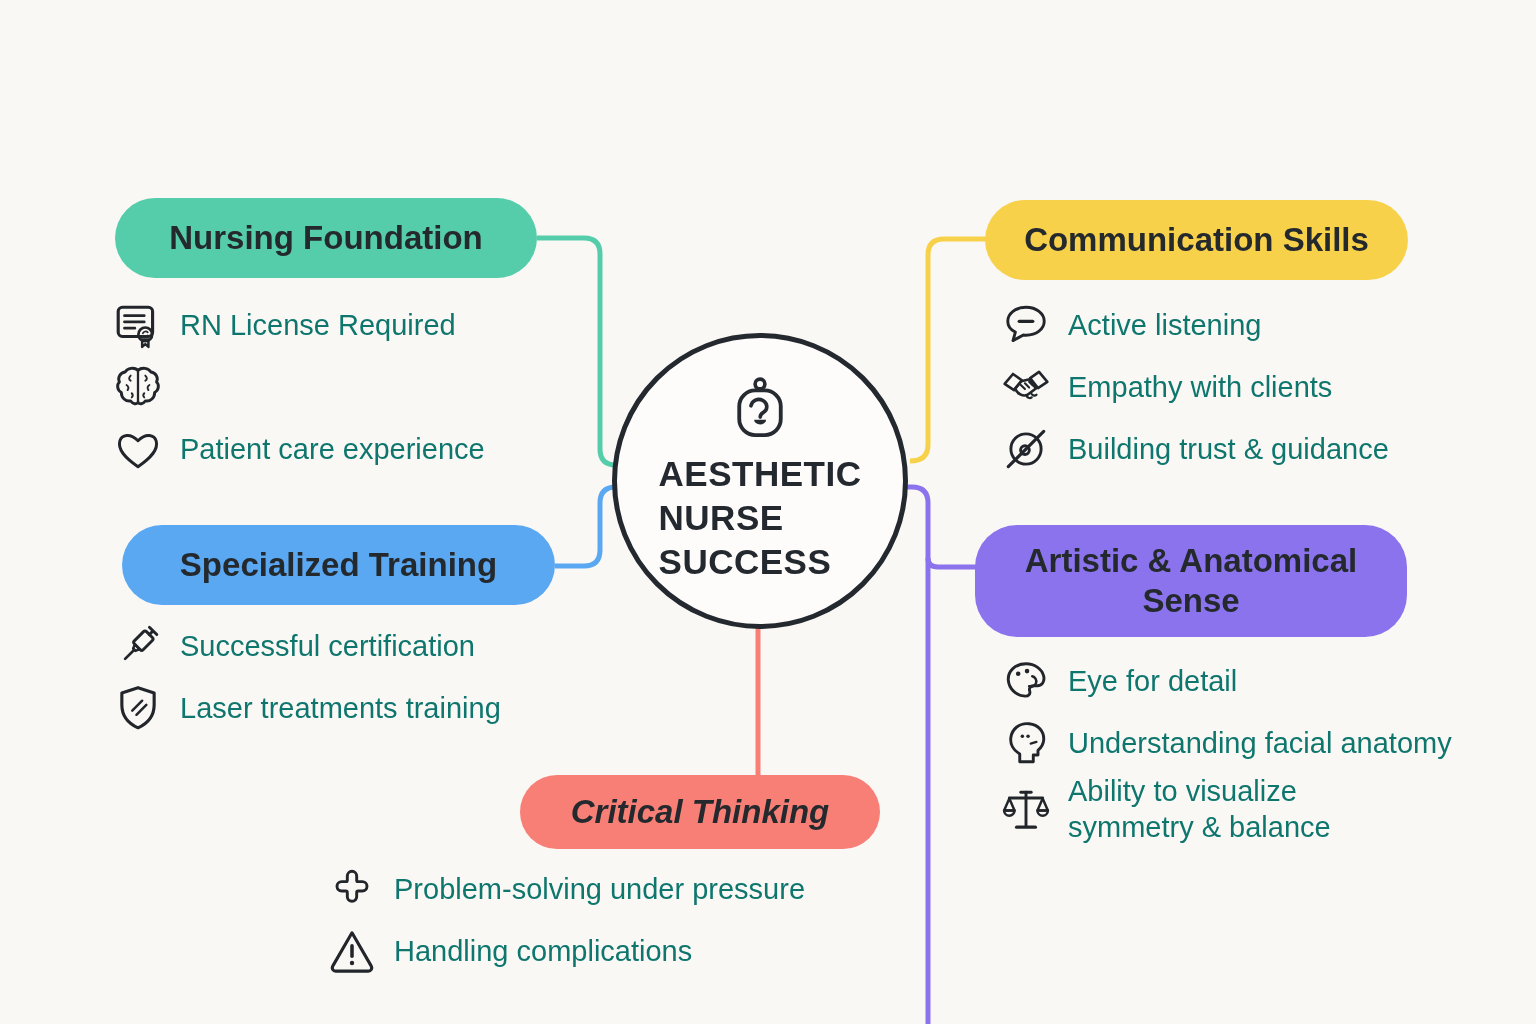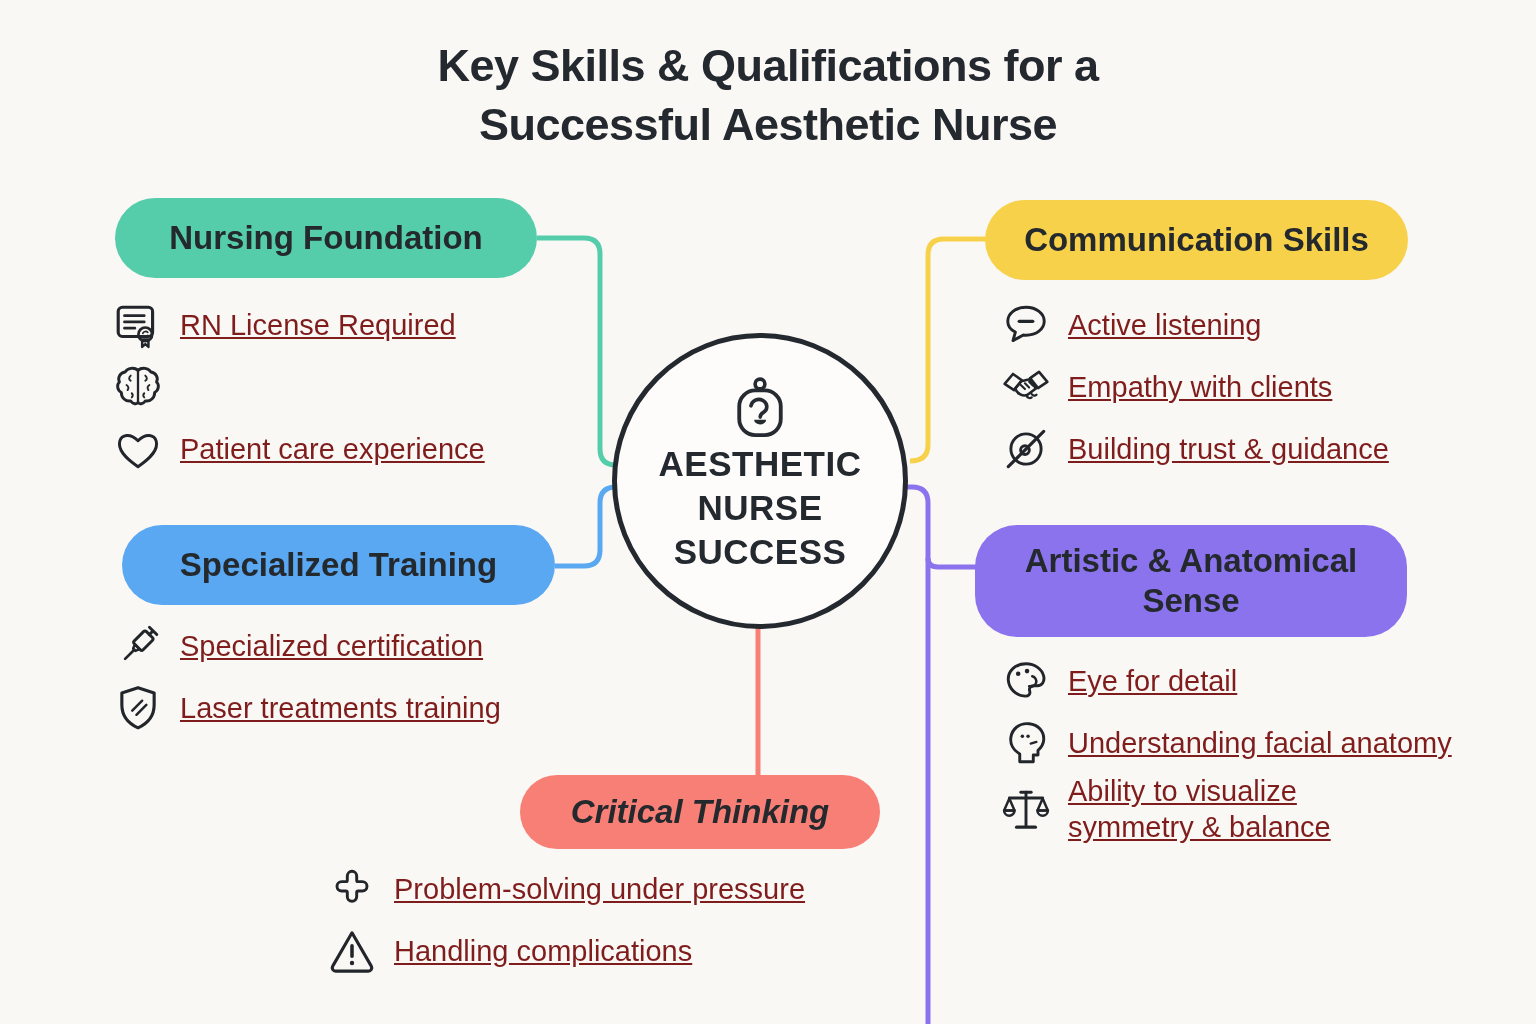--- a/index.html
+++ b/index.html
@@ -22,51 +22,49 @@
   svg.connectors{position:absolute;left:0;top:0;width:1536px;height:1024px;z-index:1;}
   svg.connectors path{fill:none;stroke-width:5;}
 
   .center-node{
     position:absolute;left:612px;top:333px;width:296px;height:296px;
     border:5px solid var(--c-ink);border-radius:50%;background:var(--c-node_fill);
     z-index:2;display:flex;flex-direction:column;align-items:center;
   }
   .center-node .mirror{margin-top:38px;}
   .center-label{
-    text-align:center;font-size:35px;font-weight:700;
+    margin-top:10px;text-align:left;font-size:35px;font-weight:700;
     line-height:1.26;color:var(--c-ink);letter-spacing:0.5px;white-space:pre-line;
   }
 
   .pill{
     position:absolute;display:flex;align-items:center;justify-content:center;
     border-radius:42px;font-weight:700;font-size:33px;color:#24292E;
     text-align:center;line-height:1.2;z-index:2;
   }
   .pill-teal{background:var(--c-teal);}
   .pill-blue{background:var(--c-blue);}
   .pill-yellow{background:var(--c-yellow);}
   .pill-purple{background:var(--c-purple);}
   .pill-coral{background:var(--c-coral);font-style:italic;}
 
   .items{position:absolute;list-style:none;z-index:2;}
   .item{display:flex;align-items:center;min-height:62px;}
   .item .icon{width:52px;height:52px;display:flex;align-items:center;justify-content:center;flex:0 0 52px;}
-  .item .lbl{margin-left:16px;font-size:29px;font-weight:500;color:#7f1d1d;white-space:nowrap;text-decoration:underline;}
+  .item .lbl{margin-left:16px;font-size:29px;font-weight:500;color:#0f766e;white-space:nowrap;}
   .item .lbl.wrap2{white-space:normal;width:345px;line-height:1.24;}
 
   svg.ic{display:block;}
   .ic .ln{stroke:#22262B;stroke-linecap:round;stroke-linejoin:round;fill:none;}
 </style>
 </head>
 <body>
 
 <div class="canvas">
 
-  <h1 class="title">Key Skills &amp; Qualifications for a
-Successful Aesthetic Nurse</h1>
 
   <svg class="connectors" viewBox="0 0 1536 1024">
     <path d="M537 238 H584 Q600 238 600 254 V449 Q600 465 616 465" stroke="var(--c-teal)"></path>
     <path d="M555 566 H584 Q600 566 600 550 V503 Q600 487 616 487" stroke="var(--c-blue)"></path>
     <path d="M986 239 H944 Q928 239 928 255 V445 Q928 461 910 461" stroke="var(--c-yellow)"></path>
     <path d="M904 487 H912 Q928 487 928 503 V1024" stroke="var(--c-purple)"></path>
     <path d="M928 558 Q928 567 938 567 H976" stroke="var(--c-purple)"></path>
     <path d="M758 628 V776" stroke="var(--c-coral)"></path>
   </svg>
 
@@ -125,21 +123,21 @@
       <span class="icon">
         <svg class="ic" width="50" height="50" viewBox="0 0 48 48">
           <g transform="rotate(45 24 24)">
             <path d="M19 3.5 H29 M24 3.5 V8.5" class="ln" stroke-width="2.8"></path>
             <rect x="18" y="8.5" width="12" height="16.5" rx="2" fill="var(--c-blue_icon)" class="ln" stroke-width="2.8"></rect>
             <path d="M20.8 25 h6.4 l-1.6 4 h-3.2 Z" fill="var(--c-blue_icon)" class="ln" stroke-width="2.4"></path>
             <path d="M24 29 V41.5" class="ln" stroke-width="2.6"></path>
           </g>
         </svg>
       </span>
-      <span class="lbl">Specialized certification</span>
+      <span class="lbl">Successful certification</span>
     </li>
     <li class="item">
       <span class="icon">
         <svg class="ic" width="50" height="50" viewBox="0 0 48 48">
           <path d="M24 4.5 L39.5 9.5 V21 C39.5 31.5 33 38.8 24 43 C15 38.8 8.5 31.5 8.5 21 V9.5 Z" fill="var(--c-blue_icon)" class="ln" stroke-width="3"></path>
           <path d="M18.5 26.5 L28 17 M22.5 30.5 L32 21" class="ln" stroke-width="2.4"></path>
         </svg>
       </span>
       <span class="lbl">Laser treatments training</span>
     </li>

